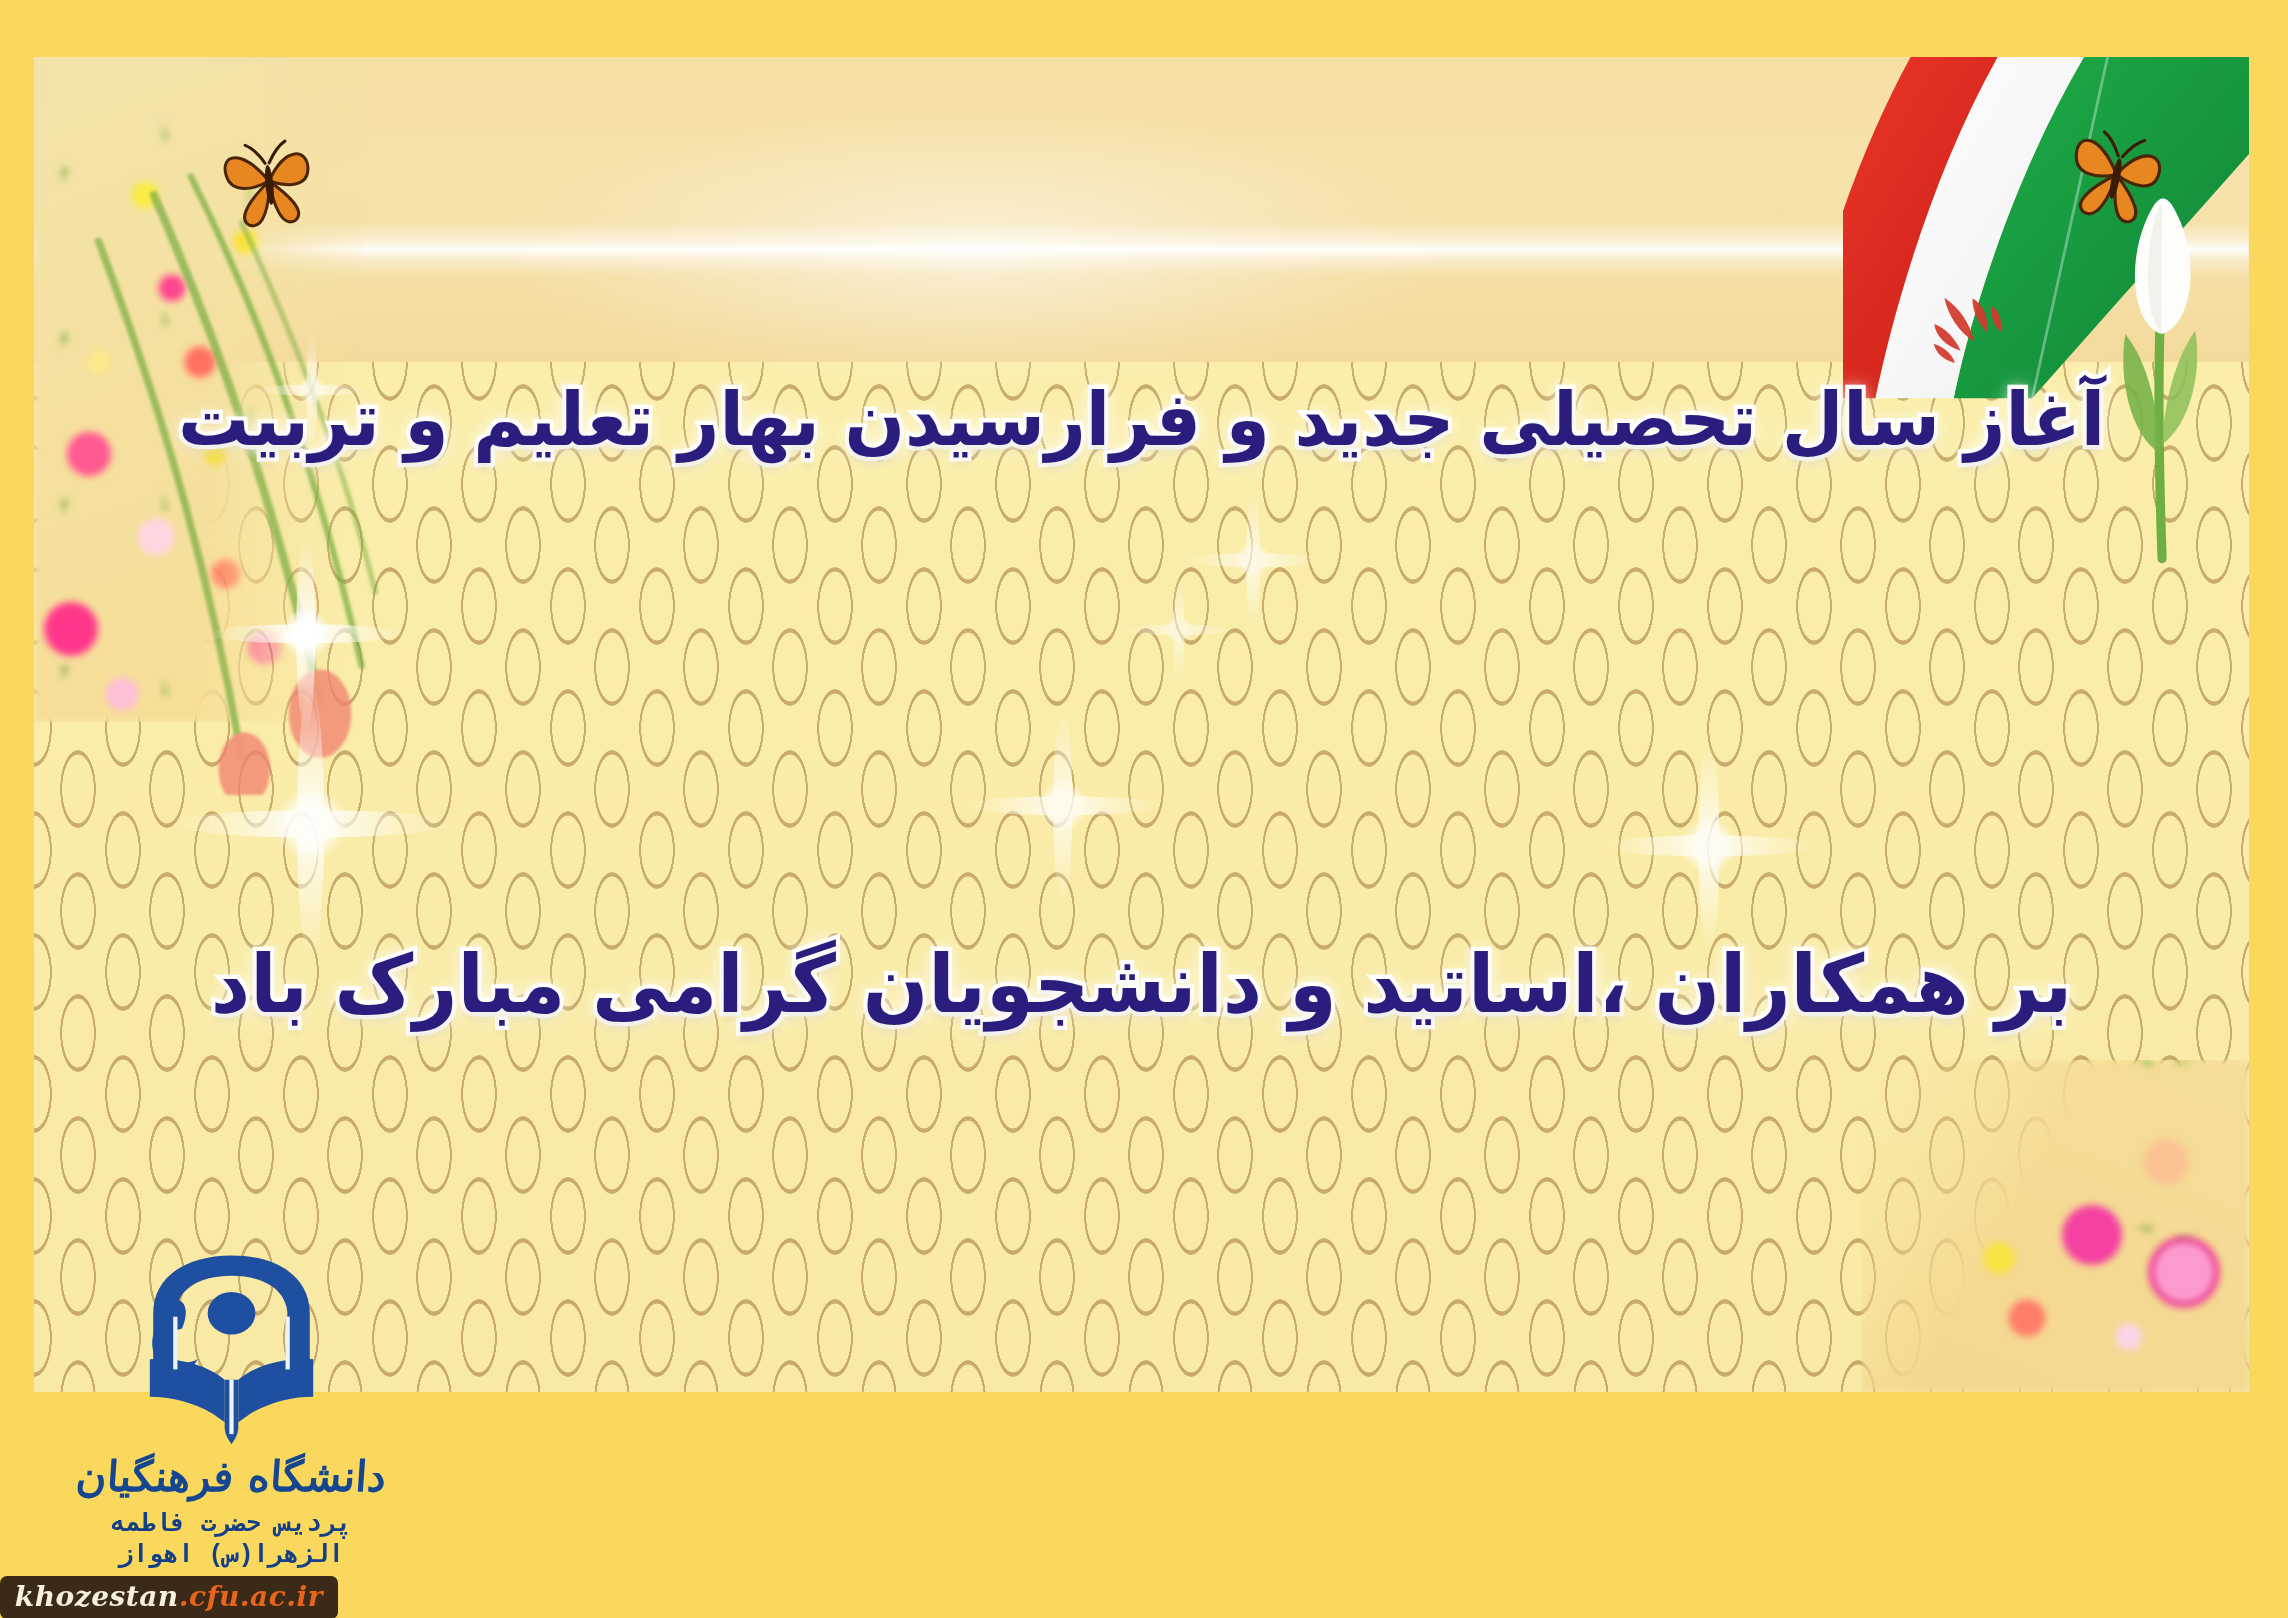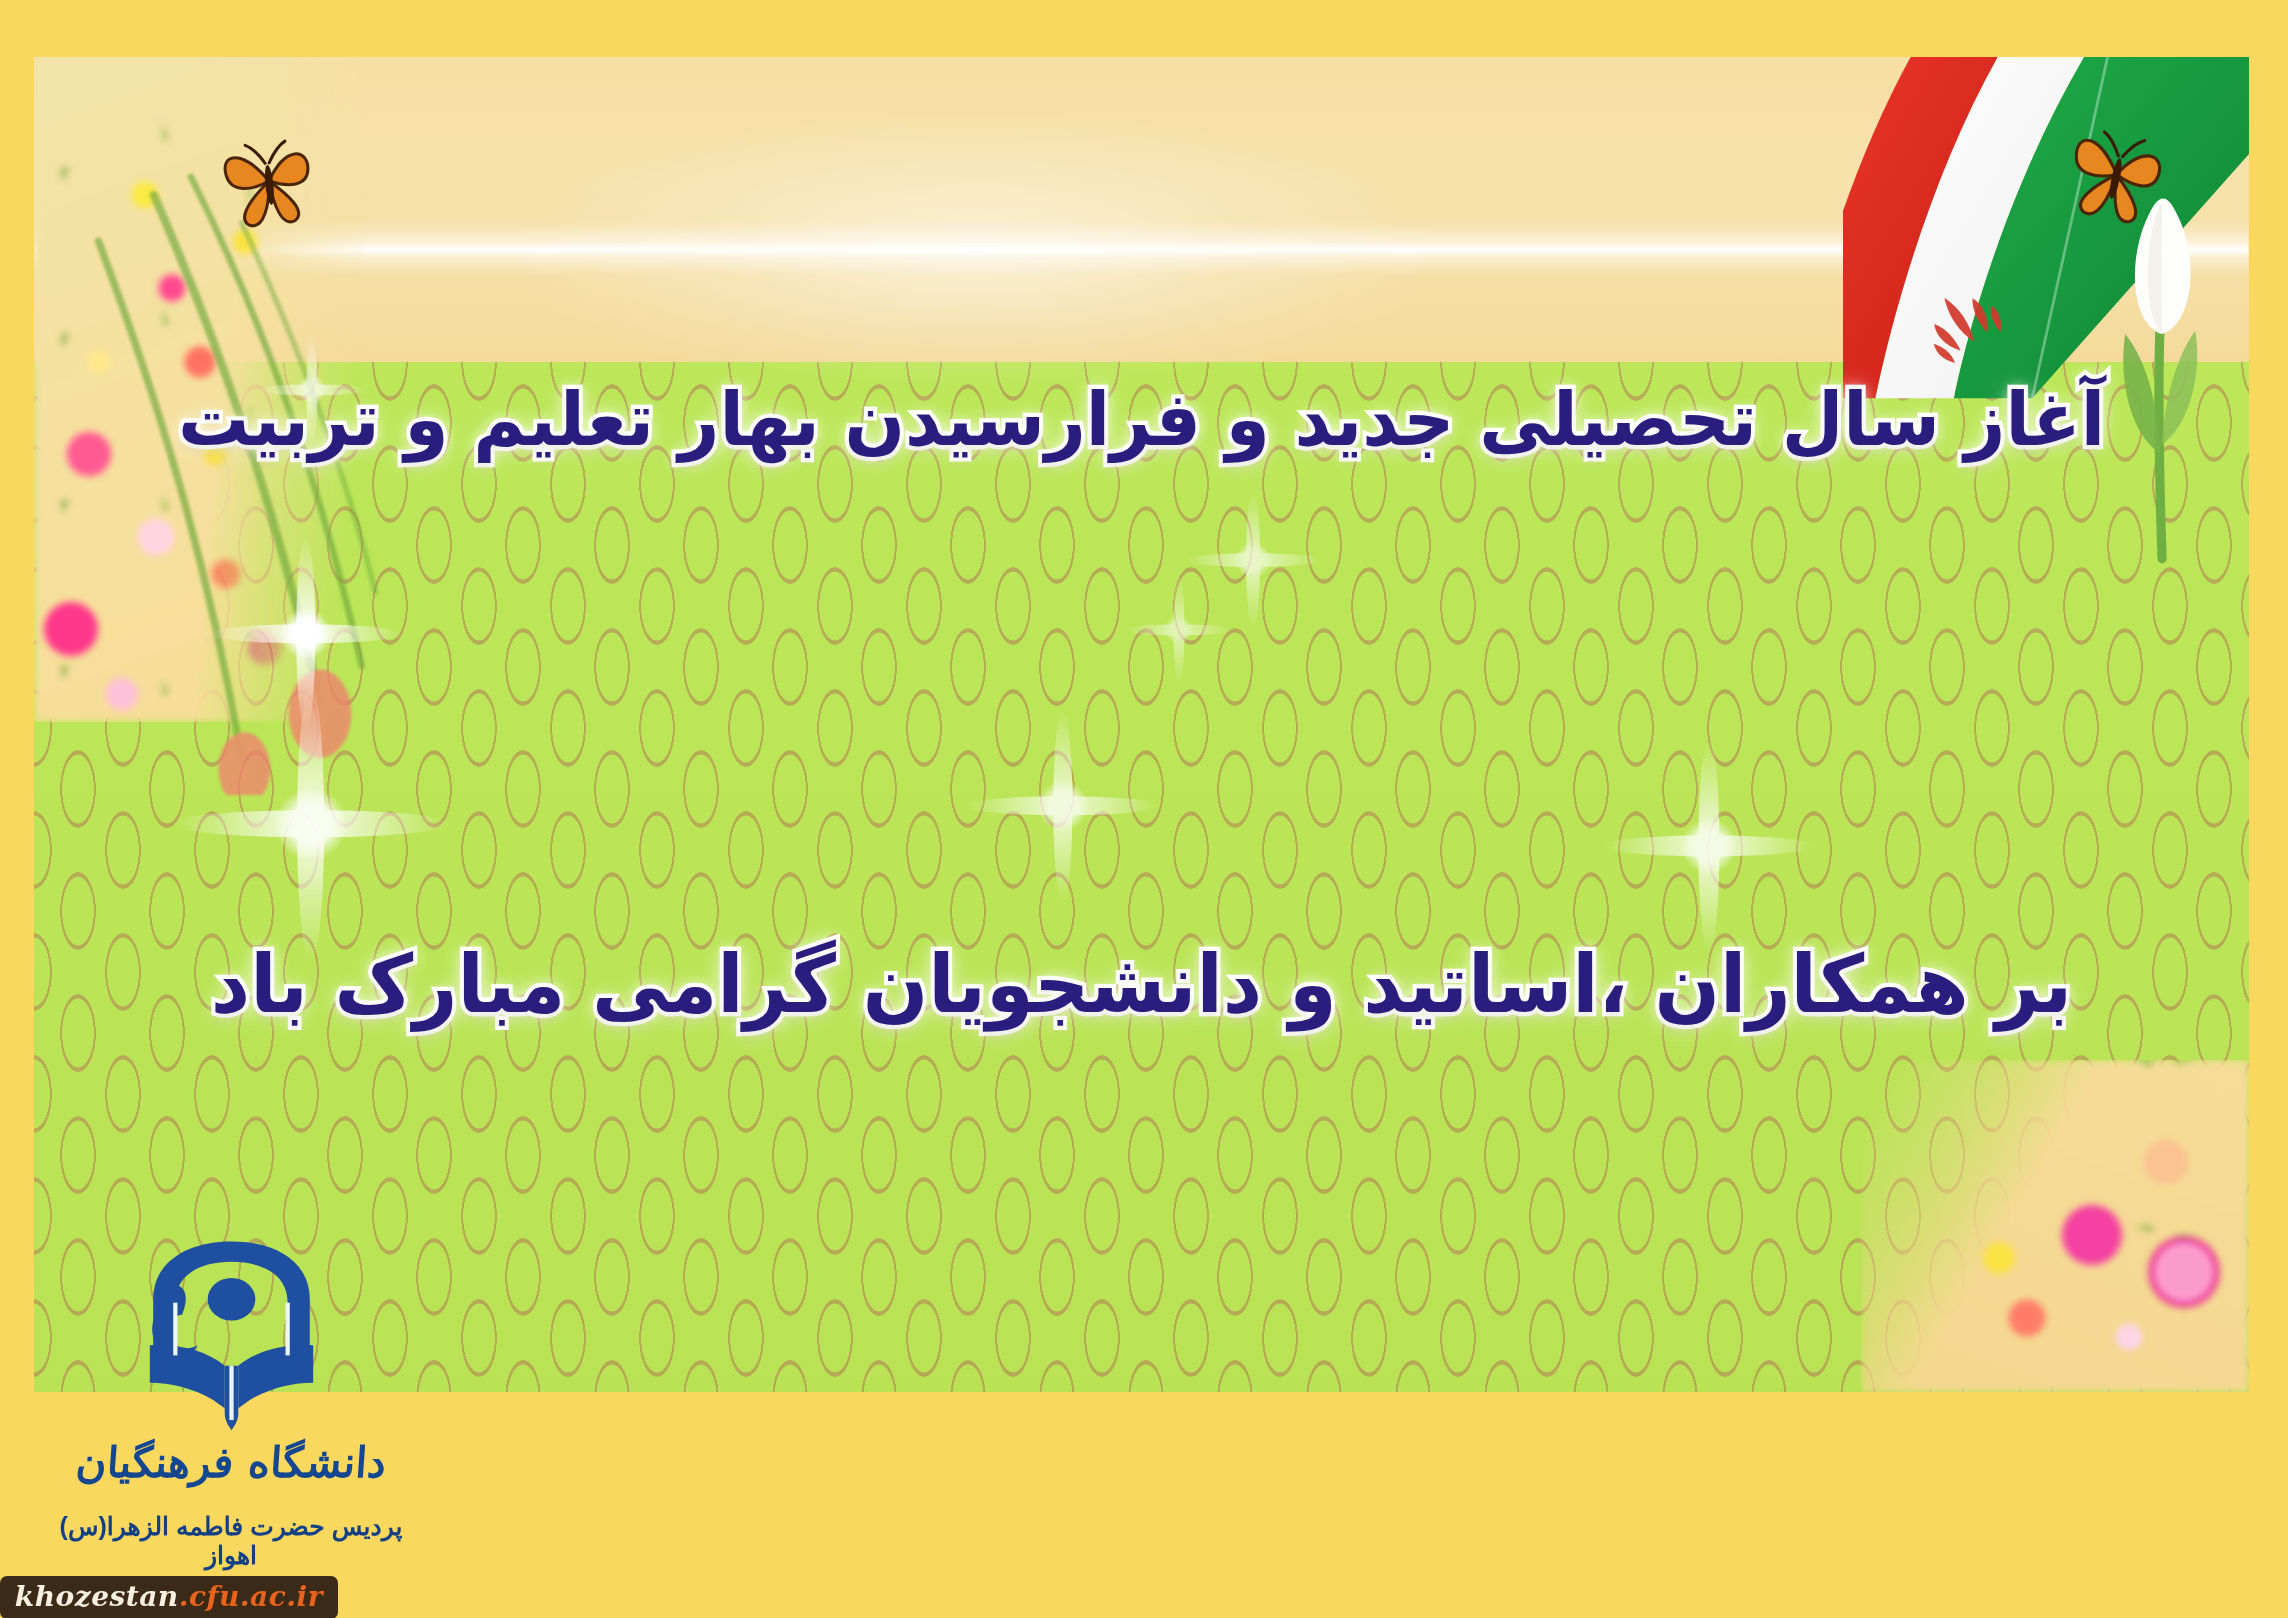--- a/index.html
+++ b/index.html
@@ -12,21 +12,21 @@
     overflow:hidden;
     background:#fad85e;           
   }
 
   
   #panel{
     position:absolute;
     left:34px;top:57px;
     width:2215px;height:1335px;
     overflow:hidden;
-    background:#bef264;
+    background:#fef9c3;
   }
   
   #lattice{
     position:absolute;inset:0;
     opacity:.95;
     background-repeat:repeat;
     background-size:89px 122px;
     background-image:
       radial-gradient(ellipse 28px 61px at 0px 61px, rgba(0,0,0,0) 0 56%, rgba(186,158,100,.78) 57% 63%, rgba(0,0,0,0) 64%),
       radial-gradient(ellipse 28px 61px at 89px 61px, rgba(0,0,0,0) 0 56%, rgba(186,158,100,.78) 57% 63%, rgba(0,0,0,0) 64%),
@@ -168,23 +168,23 @@
   }
   #logo{width:205px;height:194px;margin:0 auto;display:block;}
   #univ-name{
     margin-top:5.5px;
     font-size:42px;font-weight:700;color:#14478f;
     font-family:"DejaVu Serif","Liberation Serif",serif;
     letter-spacing:-0.9px;
     transform:skewX(-4deg);
   }
   #campus-name{
-    margin-top:25px;
+    margin-top:7px;
     font-size:25px;font-weight:700;color:#123f86;
-    font-family:Liberation Sans, sans-serif;
+    font-family:Liberation Mono, monospace;
   }
   #dept-name{
     margin-top:11px;
     font-size:25px;font-weight:700;color:#123f86;
     font-family:"DejaVu Sans","Liberation Sans",sans-serif;
   }
 
   
   #watermark{
     position:absolute;left:0;bottom:0;

